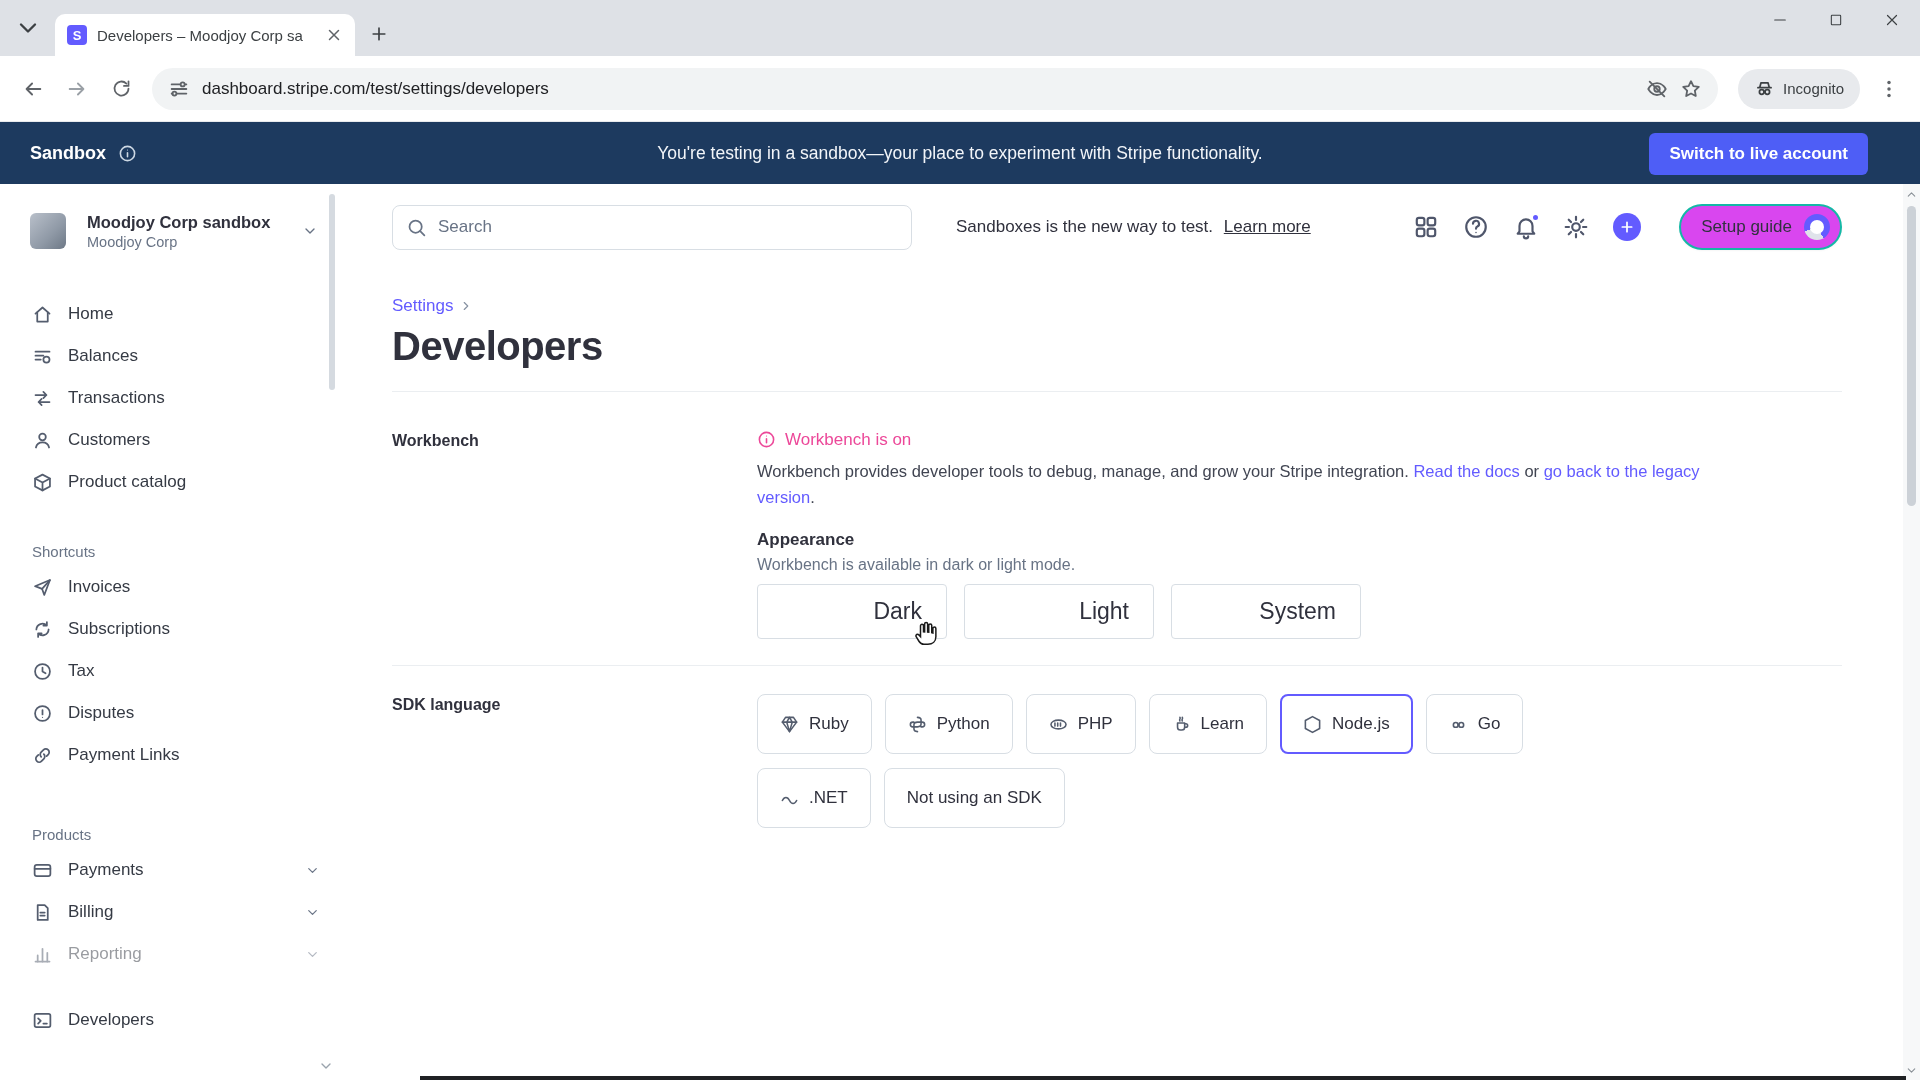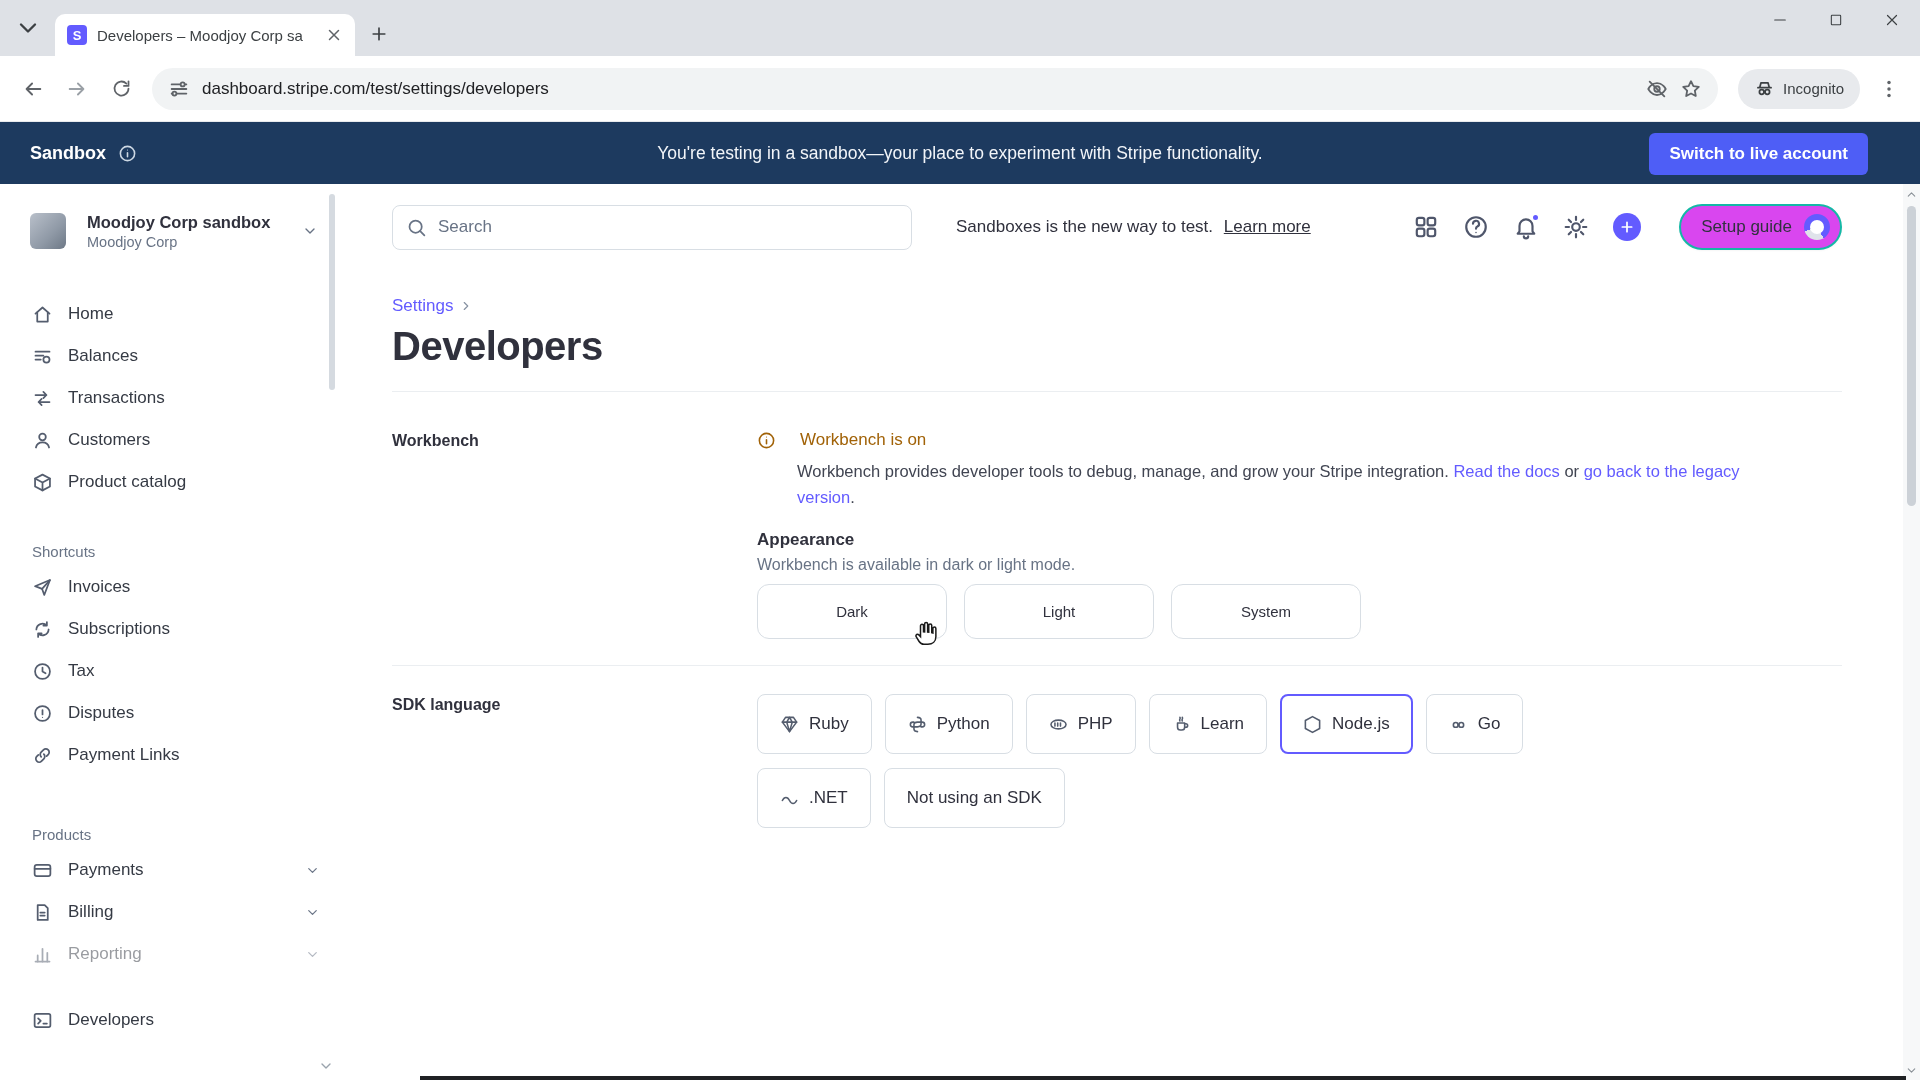--- a/index.html
+++ b/index.html
@@ -82,28 +82,28 @@
   .breadcrumb svg { width:14px; height:14px; color:#8792a2; }
   h1.page-title { margin-top:8px; font-size:40px; font-weight:bold; color:#30313d; letter-spacing:-.5px; }
   .divider { margin-top:22px; height:1px; background:#ebeef1; }
   .divider2 { margin-top:26px; height:1px; background:#ebeef1; }
 
   .section { display:flex; padding-top:38px; }
   .section.sdk { padding-top:28px; }
   .sec-title { width:365px; flex:none; font-size:16px; font-weight:bold; color:#30313d; padding-top:2px; }
   .sec-body { flex:1; min-width:0; }
 
-  .wb-status { display:flex; align-items:center; gap:24px; color:#a16207; font-size:17px; cursor:pointer; }
+  .wb-status { display:flex; align-items:flex-start; gap:9px; color:#ec4899; font-size:17px; cursor:pointer; }
   .wb-status svg { width:19px; height:19px; }
-  .wb-desc { margin-top:8px; width:985px; font-size:16.5px; line-height:26px; color:#414552;margin-left:40px; }
+  .wb-desc { margin-top:8px; width:985px; font-size:16.5px; line-height:26px; color:#414552; }
   .wb-desc a { color:#635bff; text-decoration:none; cursor:pointer; }
   .appearance-h { margin-top:20px; font-size:17px; font-weight:bold; color:#30313d; }
   .appearance-d { margin-top:6px; font-size:16px; color:#687385; }
   .mode-row { margin-top:10px; display:flex; gap:17px; }
-  .mode-btn { width:190px; height:55px; border:1px solid #d8dee4; border-radius:12px; background:#fff; font-family:inherit; font-size:15px; color:#30313d; text-align:center; padding:0 24px; cursor:pointer; }
+  .mode-btn { width:190px; height:55px; border:1px solid #d8dee4; border-radius:4px; background:#fff; font-family:inherit; font-size:23px; color:#30313d; text-align:right; padding:0 24px; cursor:pointer; }
 
   .sdk-row { display:flex; flex-wrap:wrap; width:770px; column-gap:13px; row-gap:14px; }
   .sdk-btn { height:60px; border:1px solid #d8dee4; border-radius:8px; background:#fff; display:flex; align-items:center; gap:10px; padding:0 22px; font-family:inherit; font-size:17px; color:#30313d; cursor:pointer; }
   .sdk-btn svg { width:19px; height:19px; color:#545d6e; flex:none; }
   .sdk-btn.selected { border:2px solid #635bff; padding:0 21px; font-weight:500; }
 
   .cursor-hand { position:absolute; left:912px; top:618px; width:30px; height:30px; z-index:50; pointer-events:none; }
 
   
   .win-scroll { position:absolute; right:0; top:184px; bottom:0; width:17px; background:#f7f8f9; }

